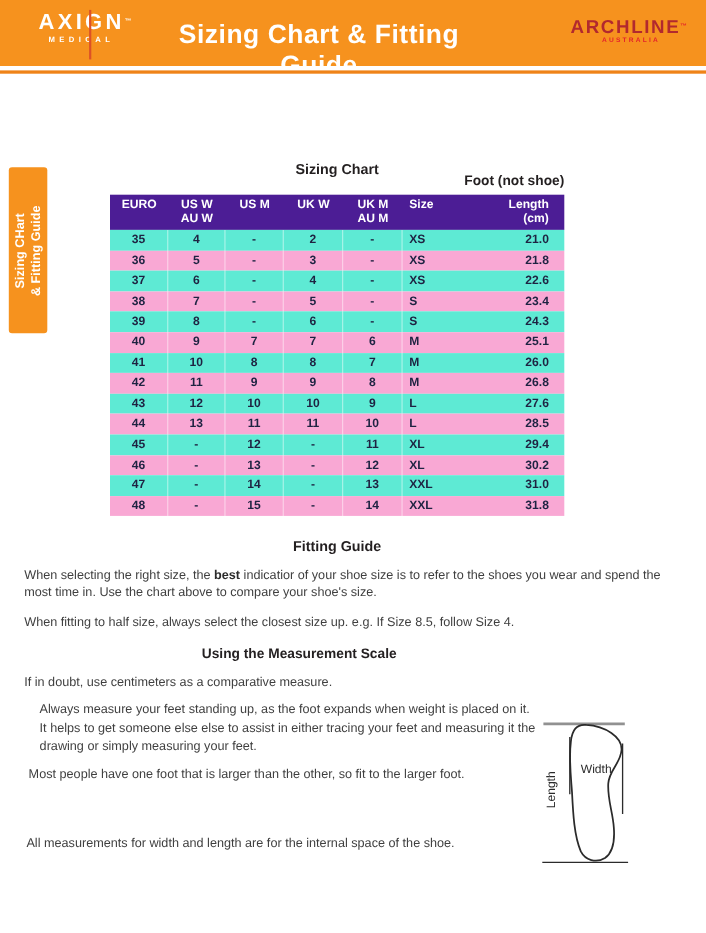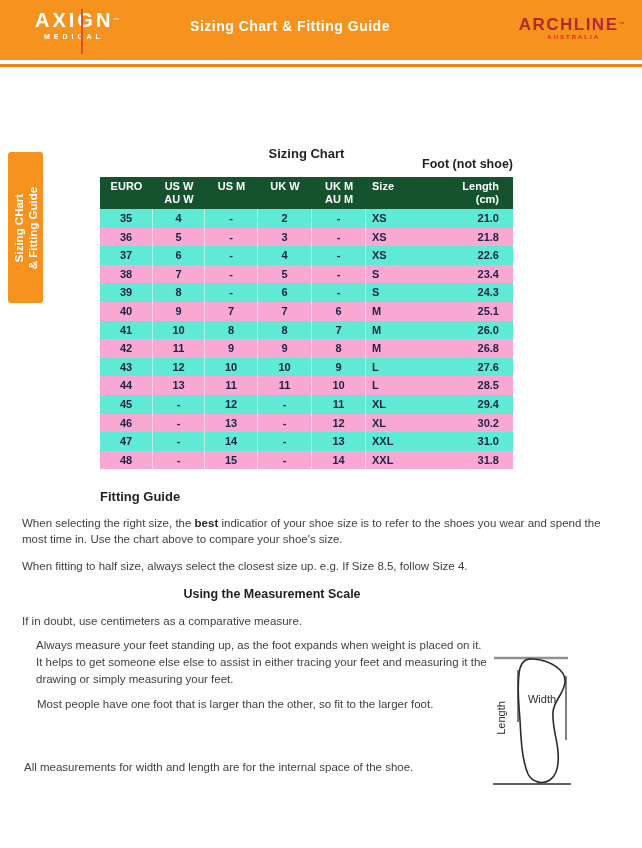--- a/index.html
+++ b/index.html
@@ -12,21 +12,21 @@
             display:flex; align-items:center; }
   .rule   { position:absolute; left:0; top:64px; width:642px; height:3px; background:#EF8318; }
 
   .axign  { position:absolute; left:35px; top:9px; width:90px; color:#fff; }
   .axign-name { font-size:20px; font-weight:bold; letter-spacing:3px; line-height:22px; }
   .axign-name .tm { font-size:6px; vertical-align:top; letter-spacing:0; }
   .axign-sub  { font-size:7px; font-weight:bold; letter-spacing:4px; margin-top:2px; margin-left:9px; }
   .axign-line { position:absolute; left:46px; top:0px; width:2px; height:45px; background:#DD5126; }
 
   .doc-title { position:absolute; left:140px; top:18px; width:300px; text-align:center;
-               color:#ffffff; font-size:14px; font-weight:bold; letter-spacing:0.5px; }
+               color:#ffffff; font-size:24px; font-weight:bold; letter-spacing:0.5px; }
 
   .archline { position:absolute; right:16px; top:16px; width:132px; text-align:right; color:#B2292E; }
   .arch-name { font-size:17px; font-weight:bold; letter-spacing:1.5px; line-height:17px; }
   .arch-name .tm { font-size:6px; vertical-align:top; color:#E4242B; }
   .arch-sub  { font-size:6px; font-weight:bold; letter-spacing:2px; color:#E4242B; margin-right:26px; margin-top:1px; }
 
   
   .side-tab { position:absolute; left:8px; top:152px; width:35px; height:151px;
               background:#F6921E; border-radius:3px; }
   .side-tab .rot { position:absolute; left:50%; top:50%;
@@ -34,48 +34,48 @@
                    white-space:nowrap; text-align:center; color:#ffffff;
                    font-size:11.5px; font-weight:bold; line-height:14px; }
 
   
   .chart-title { position:absolute; left:100px; top:146px; width:413px; text-align:center;
                  font-size:13px; font-weight:bold; color:#231F20; }
   .foot-note   { position:absolute; top:157px; left:100px; width:413px; text-align:right;
                  font-size:12.5px; font-weight:bold; color:#231F20; }
 
   .table { position:absolute; left:100px; top:177px; width:413px; }
-  .thead { display:flex; height:32px; background:#14532d; color:#ffffff; }
+  .thead { display:flex; height:32px; background:#4c1d95; color:#ffffff; }
   .hcell { padding-top:3px; font-size:11px; font-weight:bold; line-height:13px; }
   .hlabel, .hsub { display:block; }
   .tbody {}
   .trow  { display:flex; height:18.6px; }
   .trow.base { background:#5eead4; }
   .trow.alt  { background:#f9a8d4; }
   .cell  { font-size:11px; font-weight:bold; color:#1E2342; line-height:18.6px; }
   .c0 { width:53px; text-align:center; }
   .c1 { width:52px; text-align:center; }
   .c2 { width:53px; text-align:center; }
   .c3 { width:54px; text-align:center; }
   .c4 { width:54px; text-align:center; }
   .c5 { width:62px; text-align:left;  padding-left:6px; }
   .c6 { width:85px; text-align:right; padding-right:14px; }
   .trow .c0, .trow .c1, .trow .c2, .trow .c3, .trow .c4 { border-right:1px solid rgba(255,255,255,0.5); }
 
   
   .h2 { position:absolute; font-weight:bold; color:#231F20; }
-  .fitting-title { left:100px; top:489px; width:413px; text-align:left; font-size:13px; }
+  .fitting-title { left:100px; top:489px; width:413px; text-align:center; font-size:13px; }
   .measure-title { left:22px;  top:587px; width:500px; text-align:center; font-size:12.5px; }
 
   .para { position:absolute; font-size:11.5px; color:#3F3F3F; line-height:16px; }
   .p1 { left:22px; top:515px; width:594px; }
   .p2 { left:22px; top:558px; width:594px; }
   .p3 { left:22px; top:613px; width:460px; }
   .p4 { left:24px; top:637px; width:452px; line-height:17px;margin-left:12px; }
-  .p5 { left:26px; top:696px; width:460px;margin-left:11px; }
+  .p5 { left:26px; top:696px; width:460px; }
   .p6 { left:24px; top:759px; width:460px; }
   .p7 { left:24px; top:785px; width:400px; line-height:17px; }
   .bold { font-weight:bold; color:#2b2b2b; }
 
   
   .diagram { position:absolute; left:478px; top:648px; width:148px; height:150px; }
   .diagram text { font-family:"Liberation Sans", sans-serif; font-size:11px; fill:#2b2b2b; }
 </style>
 </head>
 <body>

